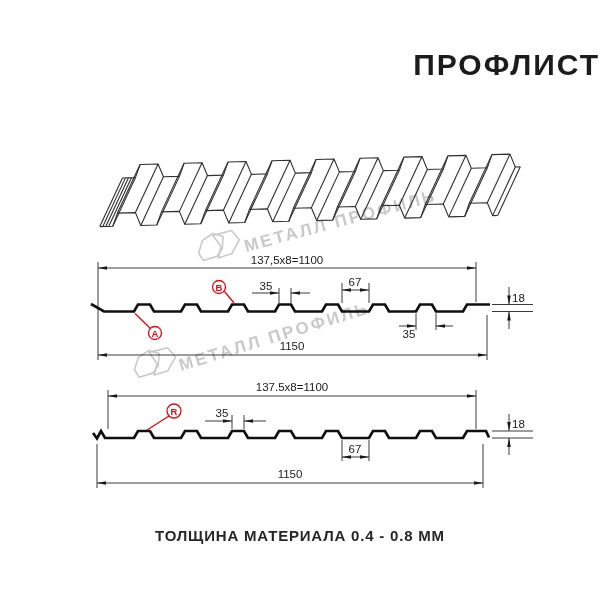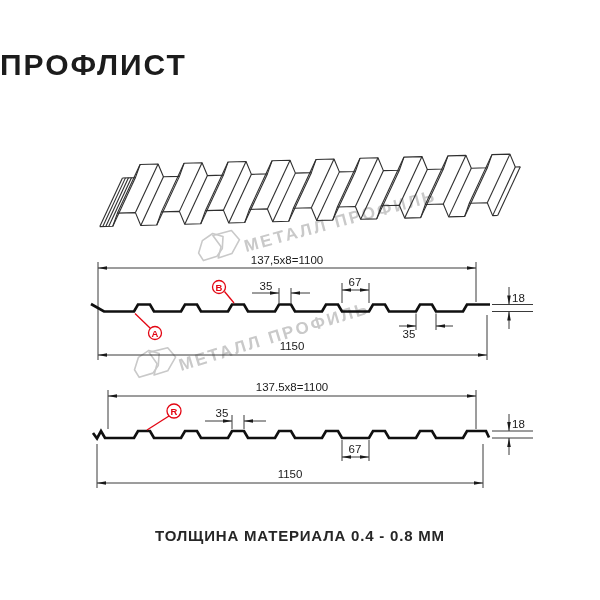--- a/index.html
+++ b/index.html
@@ -1,18 +1,18 @@
 <!DOCTYPE html>
 <html><head>
 <meta charset="utf-8">
 <style>
   html,body{margin:0;padding:0;background:#ffffff;}
   .page{position:relative;width:600px;height:600px;background:#ffffff;overflow:hidden;
         font-family:"Liberation Sans", sans-serif;}
-  .title{position:absolute;top:48px;left:0;width:600px;text-align:left;
+  .title{position:absolute;top:48px;left:0;width:600px;text-align:right;
          font-size:30px;font-weight:800;letter-spacing:2px;color:#1c1c1c;}
   .subtitle{position:absolute;top:86px;left:0;width:600px;text-align:center;
             font-size:14px;font-weight:700;letter-spacing:1.5px;color:#222222;}
   .footnote{position:absolute;top:527px;left:0;width:600px;text-align:center;
             font-size:15px;font-weight:600;letter-spacing:0.8px;color:#262626;}
   svg.draw{position:absolute;top:0;left:0;}
   svg text{font-family:"Liberation Sans", sans-serif;}
   .dimtxt{font-size:11.5px;fill:#1a1a1a;}
   .redtxt{font-size:9.5px;font-weight:700;fill:#e30613;}
   .wmtxt{font-size:17px;font-weight:700;fill:#c9c9c9;letter-spacing:2.5px;}

